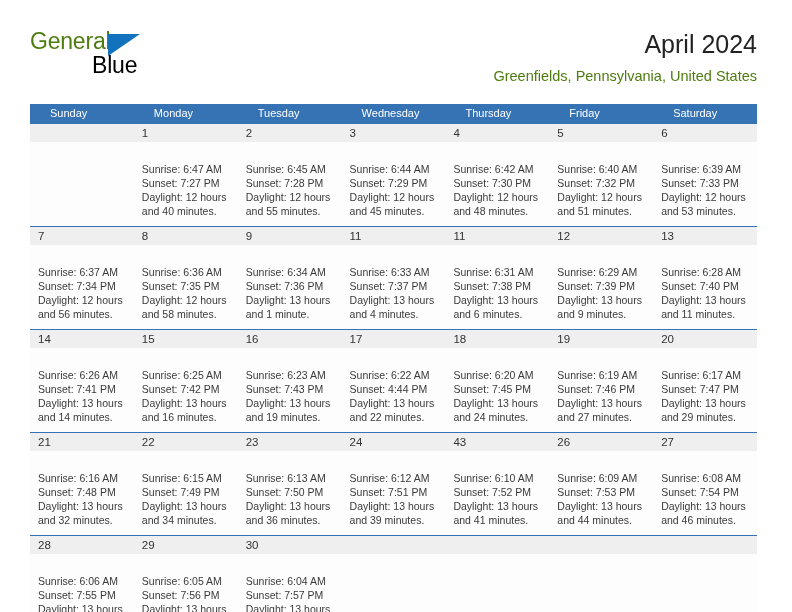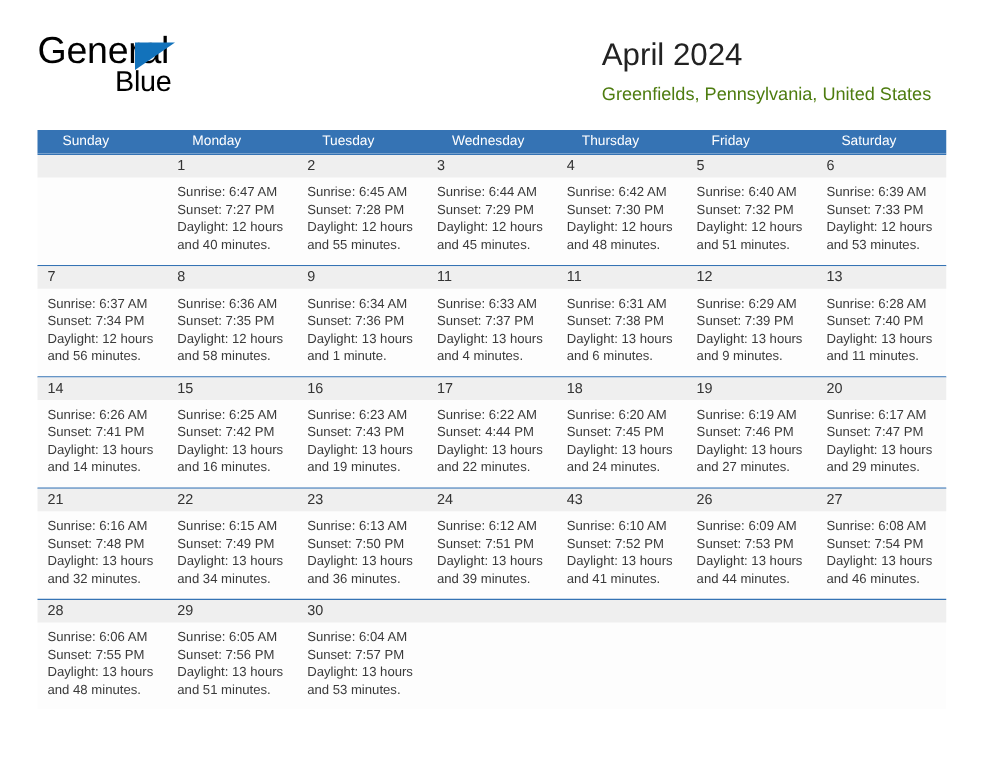--- a/index.html
+++ b/index.html
@@ -32,22 +32,22 @@
     position: absolute;
     left: 0;
     top: 0;
     width: 200px;
     height: 58px;
   }
   .logo-general {
     position: absolute;
     left: 0;
     top: 0;
-    font-size: 30px;
-    color: #000000;
+    font-size: 23px;
+    color: #4d7c0f;
     letter-spacing: -0.2px;
     line-height: 26px;
     font-family: "Liberation Sans", sans-serif;
   }
   .logo-flag {
     position: absolute;
     left: 78px;
     top: 6px;
     width: 0;
     height: 0;
@@ -59,23 +59,23 @@
     left: 62px;
     top: 24px;
     font-size: 23px;
     color: #000000;
     line-height: 26px;
     letter-spacing: -0.2px;
     font-family: "Liberation Sans", sans-serif;
   }
   .title-block {
     position: absolute;
-    right: 12px;
+    right: 0;
     top: 0;
-    text-align: left;
+    text-align: right;
   }
   .cal-title {
     font-size: 25px;
     color: #222222;
     line-height: 32px;
     white-space: nowrap;
   }
   .cal-location {
     margin-top: 6px;
     font-size: 14.5px;
@@ -127,21 +127,21 @@
   .date-cell {
     flex: 1 1 0;
     font-size: 11.5px;
     color: #333333;
     line-height: 18px;
     padding-left: 8px;
     overflow: hidden;
   }
   .body-cell {
     flex: 1 1 0;
-    padding: 5px 8px 8px 8px;
+    padding: 20px 8px 8px 8px;
     overflow: hidden;
   }
   .body-cell .line {
     font-size: 10.5px;
     color: #3a3a3a;
     line-height: 14px;
     white-space: nowrap;
   }
   .week.partial .week-body { min-height: 66px; }
 </style>

